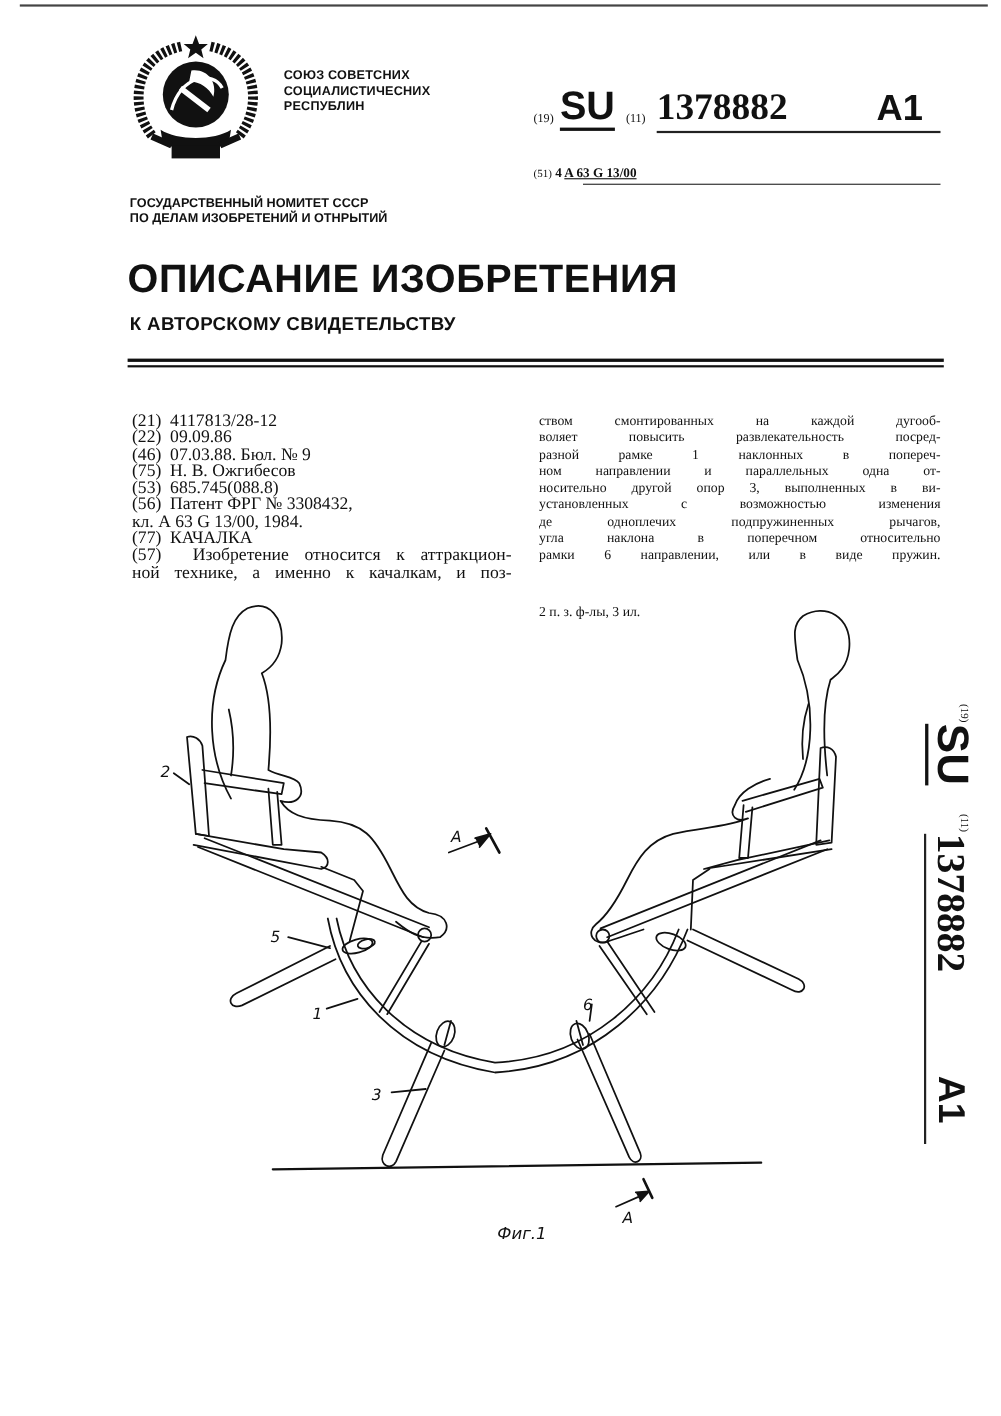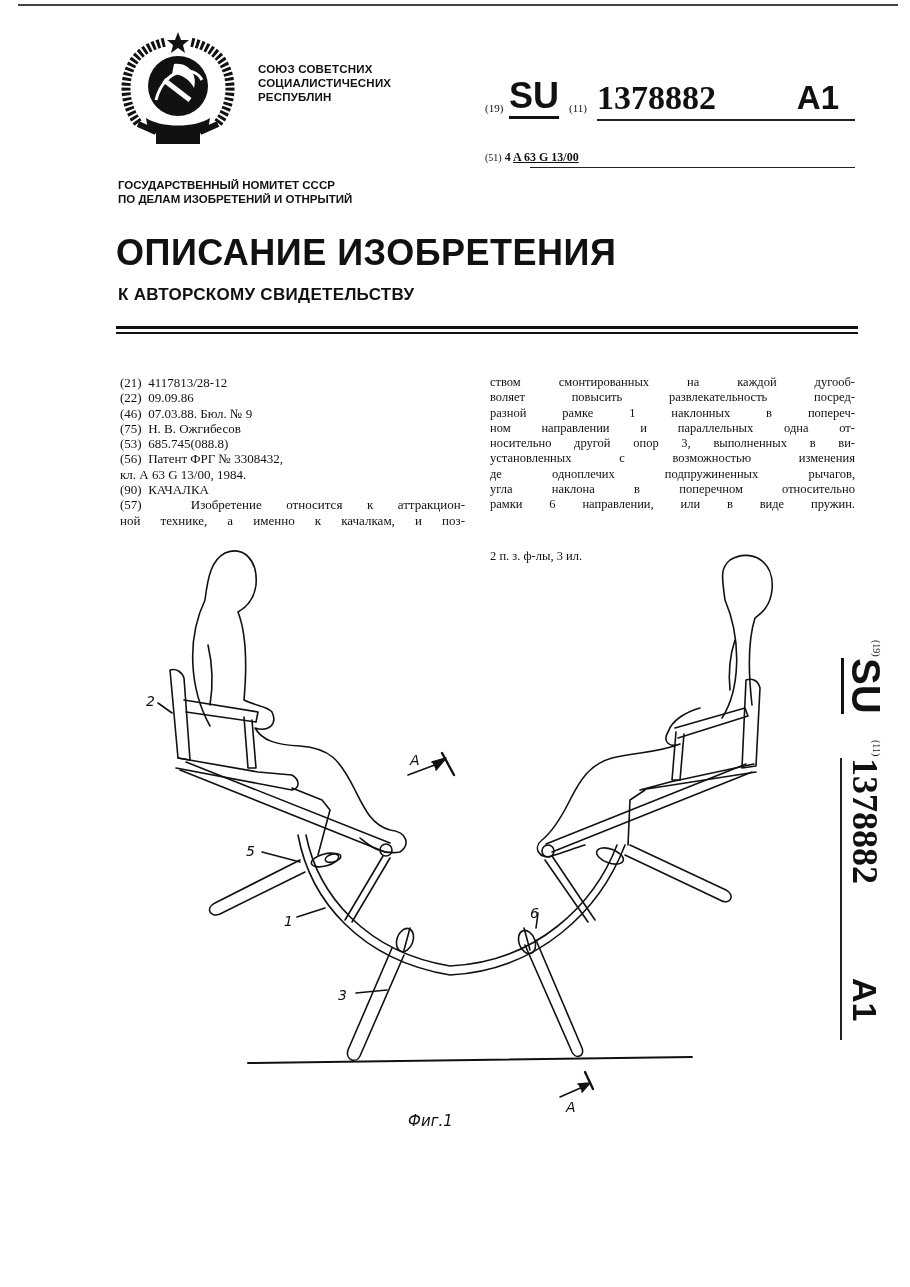--- a/index.html
+++ b/index.html
@@ -24,40 +24,40 @@
   .ipc .v { text-decoration: underline; }
   .ipc-rule { left: 530px; top: 167px; width: 325px; height: 1px; background: #222; }
   .committee { left: 118px; top: 178px; font-family: "Liberation Sans", sans-serif; font-weight: bold;
                font-size: 11.5px; line-height: 14px; }
   .title { left: 116px; top: 232px; font-family: "Liberation Sans", sans-serif; font-weight: bold; font-size: 36px;
            letter-spacing: 0.5px; line-height: 42px; white-space: nowrap; }
   .subtitle { left: 118px; top: 285px; font-family: "Liberation Sans", sans-serif; font-weight: bold; font-size: 17px;
               letter-spacing: 0.3px; white-space: nowrap; }
   .dbl1 { left: 116px; top: 326px; width: 742px; height: 3px; background: #111; }
   .dbl2 { left: 116px; top: 332px; width: 742px; height: 2px; background: #111; }
-  .biblio { left: 120px; top: 375px; width: 345px; font-size: 13px; line-height: 15.3px; }
+  .biblio { left: 120px; top: 375px; width: 345px; font-size: 16px; line-height: 15.3px; }
   .biblio div { white-space: nowrap; }
   .abstract-col2 { left: 490px; top: 375px; width: 365px; font-size: 12.5px; line-height: 15.3px; text-align: justify; }
   .abstract-col2 div { white-space: nowrap; text-align: justify; text-align-last: justify; }
   .abstract-col2 div.last { text-align-last: left; margin-top: 36px; }
   .biblio .j { text-align: justify; text-align-last: justify; width: 345px; }
   .side { left: 828px; top: 640px; width: 60px; height: 400px; }
   .side-inner { position: absolute; left: 60px; top: 0; transform-origin: 0 0; transform: rotate(90deg);
                 width: 400px; height: 56px; }
   .side-inner .code { position: absolute; font-size: 10px; top: 6px; }
   .side-inner .su { position: absolute; left: 18px; top: 0; font-family: "Liberation Sans", sans-serif; font-weight: bold;
                     font-size: 40px; line-height: 44px; border-bottom: 3px solid #111; }
   .side-inner .num { position: absolute; left: 118px; top: 2px; font-family: "Liberation Serif", serif; font-weight: bold;
                      font-size: 36px; line-height: 42px; }
   .side-inner .kind { position: absolute; left: 338px; top: 2px; font-family: "Liberation Sans", sans-serif; font-weight: bold;
                       font-size: 34px; line-height: 42px; }
   .side-inner .rule { position: absolute; left: 118px; width: 282px; top: 46px; height: 2px; background: #222; }
   .drawing { left: 0; top: 540px; width: 910px; height: 600px; }
   .lbl { font-family: "DejaVu Sans", sans-serif; font-style: italic; font-size: 14px; fill: #111; }
-  .figcap { left: 408px; top: 1112px; font-family: "DejaVu Sans", sans-serif; font-style: italic; font-size: 15px; }
+  .figcap { left: 452px; top: 1112px; font-family: "DejaVu Sans", sans-serif; font-style: italic; font-size: 15px; }
 </style>
 </head>
 <body>
 
 <div class="abs top-rule"></div>
 
 <svg class="abs emblem" viewBox="0 0 124 124">
   <g fill="none" stroke="#111">
     <path d="M22 95 C6 75 6 45 22 28 C30 20 40 16 50 14" stroke-width="9" stroke-dasharray="3 2"></path>
     <path d="M102 95 C118 75 118 45 102 28 C94 20 84 16 74 14" stroke-width="9" stroke-dasharray="3 2"></path>
@@ -105,21 +105,21 @@
 <div class="abs dbl2"></div>
 
 <div class="abs biblio">
   <div><span>(21)</span>&nbsp;&nbsp;<span>4117813/28-12</span></div>
   <div><span>(22)</span>&nbsp;&nbsp;<span>09.09.86</span></div>
   <div><span>(46)</span>&nbsp;&nbsp;<span>07.03.88. Бюл. № 9</span></div>
   <div><span>(75)</span>&nbsp;&nbsp;<span>Н. В. Ожгибесов</span></div>
   <div><span>(53)</span>&nbsp;&nbsp;<span>685.745(088.8)</span></div>
   <div><span>(56)</span>&nbsp;&nbsp;<span>Патент ФРГ № 3308432,</span></div>
   <div><span>кл. А 63 G 13/00, 1984.</span></div>
-  <div><span>(90)</span>&nbsp;&nbsp;<span>КАЧАЛКА</span></div>
+  <div><span>(77)</span>&nbsp;&nbsp;<span>КАЧАЛКА</span></div>
   <div class="j"><span>(57)</span>&nbsp;&nbsp;<span>Изобретение относится к аттракцион-</span></div>
   <div class="j"><span>ной технике, а именно к качалкам, и поз-</span></div>
 </div>
 
 <div class="abs abstract-col2">
   <div>ством смонтированных на каждой дугооб-</div>
   <div>воляет повысить развлекательность посред-</div>
   <div>разной рамке 1 наклонных в попереч-</div>
   <div>ном направлении и параллельных одна от-</div>
   <div>носительно другой опор 3, выполненных в ви-</div>

